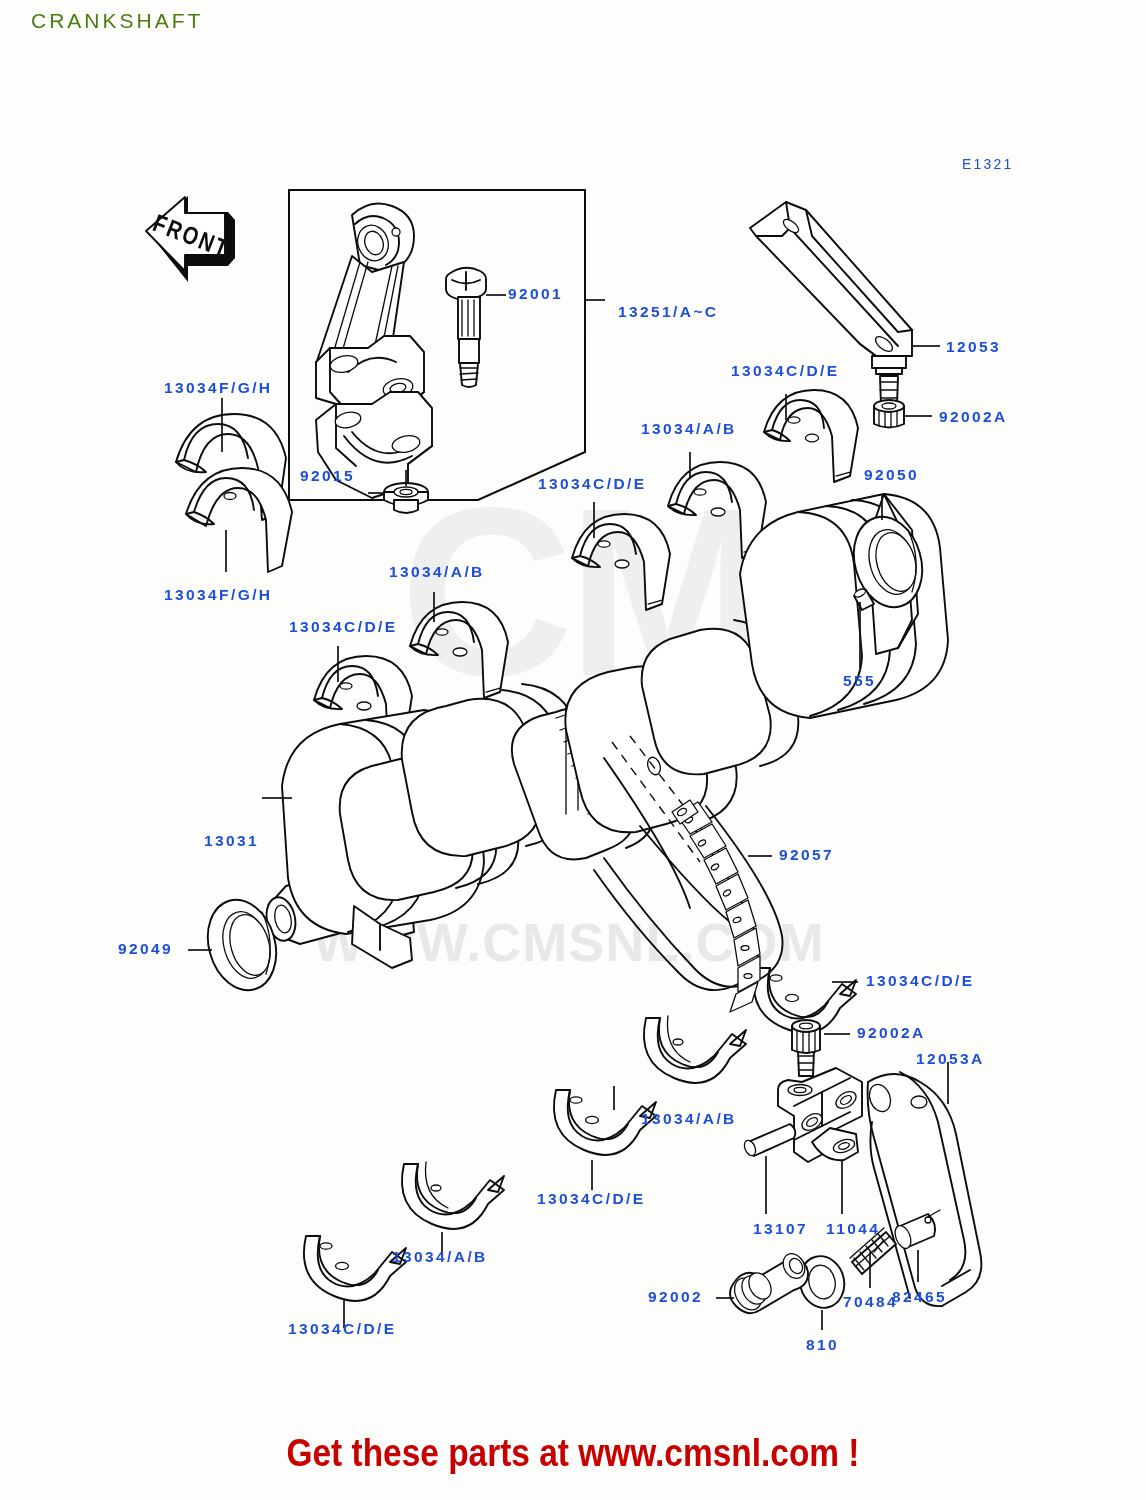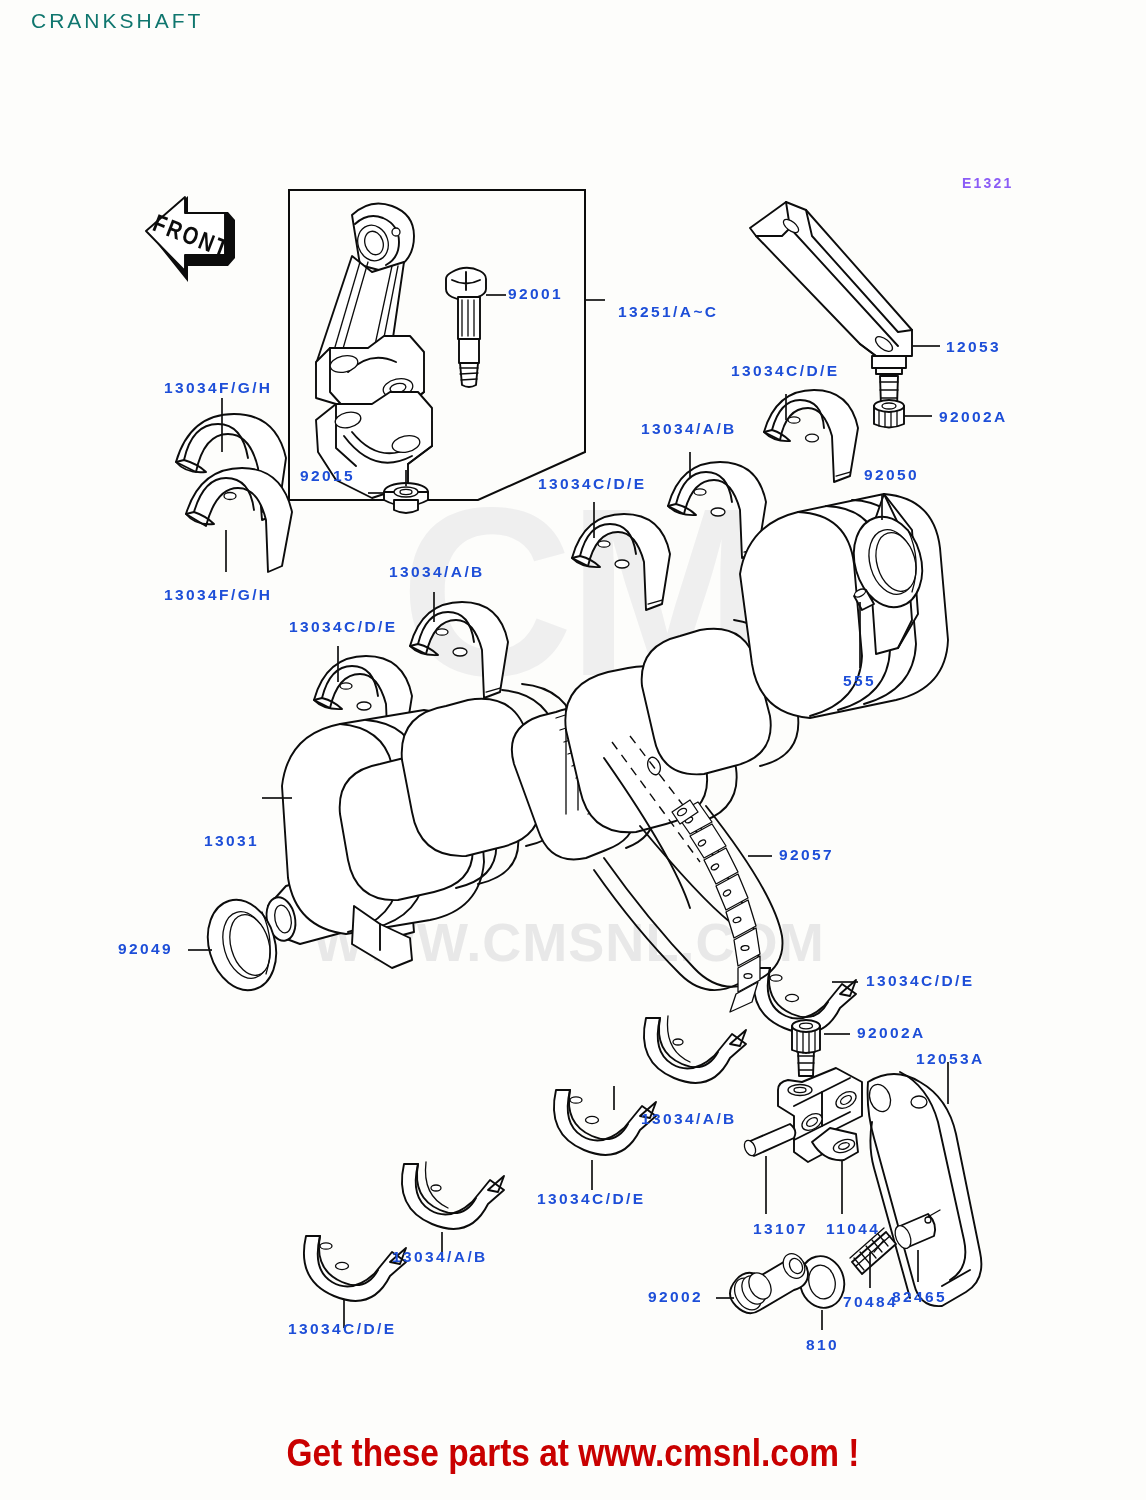--- a/index.html
+++ b/index.html
@@ -6,27 +6,27 @@
   html,body{margin:0;padding:0;background:#fdfdfb;}
   body{
     font-family:"Liberation Sans","DejaVu Sans",sans-serif;
     width:1146px;height:1500px;position:relative;overflow:hidden;
   }
   #sheet{position:relative;width:1146px;height:1500px;background:#fdfdfb;}
 
   
   .page-title{
     position:absolute;left:31px;top:9px;
-    font-size:21px;letter-spacing:3.0px;color:#0f766e;
+    font-size:21px;letter-spacing:3.0px;color:#4d7c0f;
     font-family:"Liberation Sans","DejaVu Sans",sans-serif;
     white-space:nowrap;
   }
   .sheet-code{
-    position:absolute;left:962px;top:175px;
-    font-size:14px;font-weight:bold;letter-spacing:2.2px;color:#8b5cf6;
+    position:absolute;left:962px;top:156px;
+    font-size:14px;font-weight:normal;letter-spacing:2.2px;color:#1d4ed8;
     white-space:nowrap;
   }
 
   
   .footer-cta{
     position:absolute;left:0;top:1432px;width:1146px;text-align:center;
     font-size:38px;color:#c90000;font-weight:bold;
     font-family:"Liberation Sans Narrow","Liberation Sans",sans-serif;
     letter-spacing:0px;
     transform:scaleX(0.88);transform-origin:center center;

